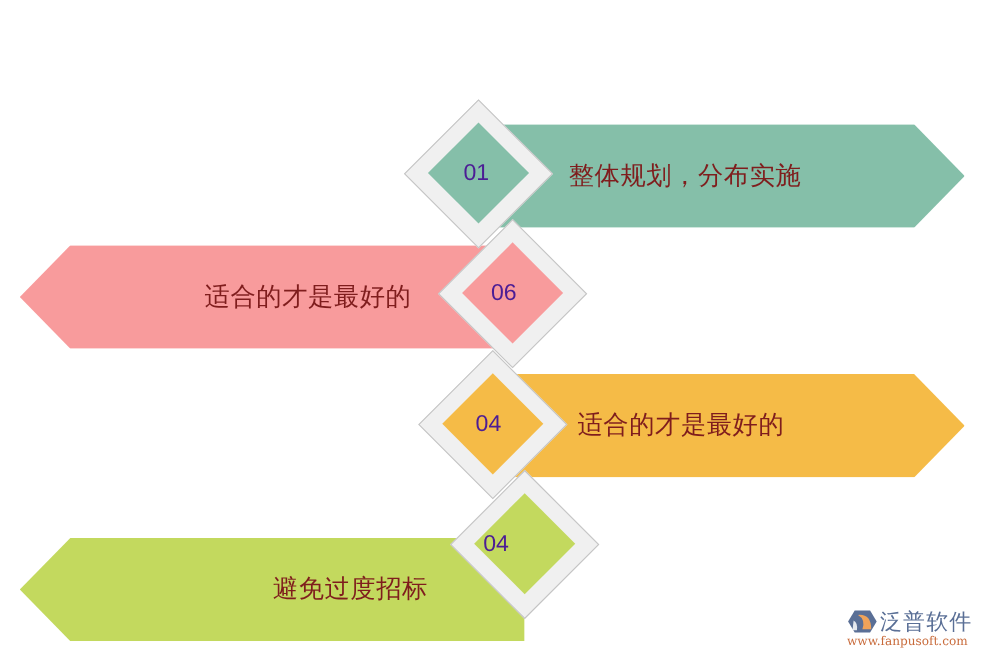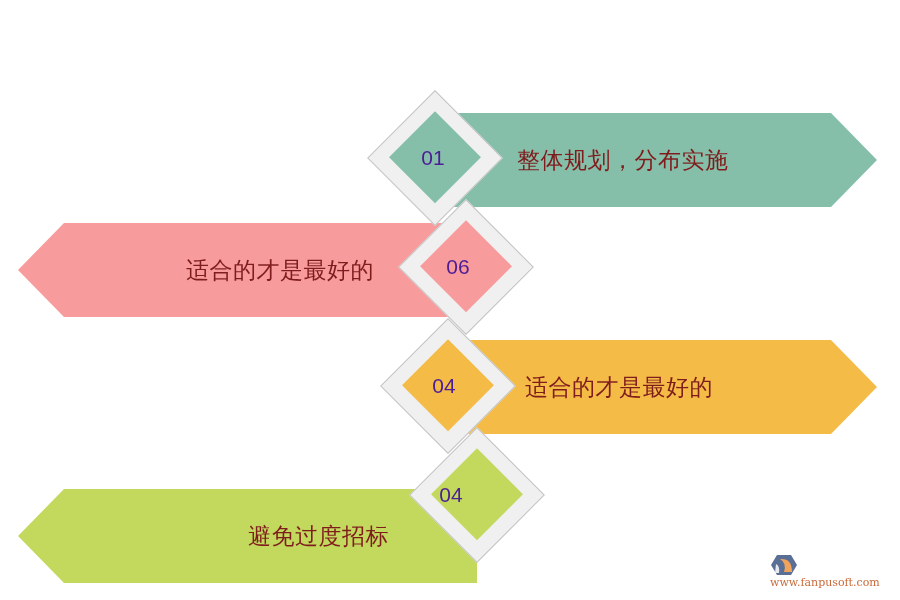--- a/index.html
+++ b/index.html
@@ -80,14 +80,15 @@
   <div class="diamond-inner" style="background:#c3d95e;"></div>
 </div>
 <div class="num" style="left:403px; top:480px;">04</div>
 
 <div class="logo">
   <svg class="logo-icon" viewBox="0 0 28 22">
     <polygon points="7,1 21,1 27,11 21,21 7,21 1,11" fill="#5a6f96"></polygon>
     <path d="M10,5 Q22,4 22,18 L14,18 Q17,9 10,5 Z" fill="#f0a35a"></path>
     <path d="M6,10 Q10,12 9,19 L5,19 Z" fill="#ffffff" opacity="0.85"></path>
   </svg>
+  <span class="logo-text">泛普软件</span>
   <span class="logo-url">www.fanpusoft.com</span>
 </div>
 
 </body></html>

